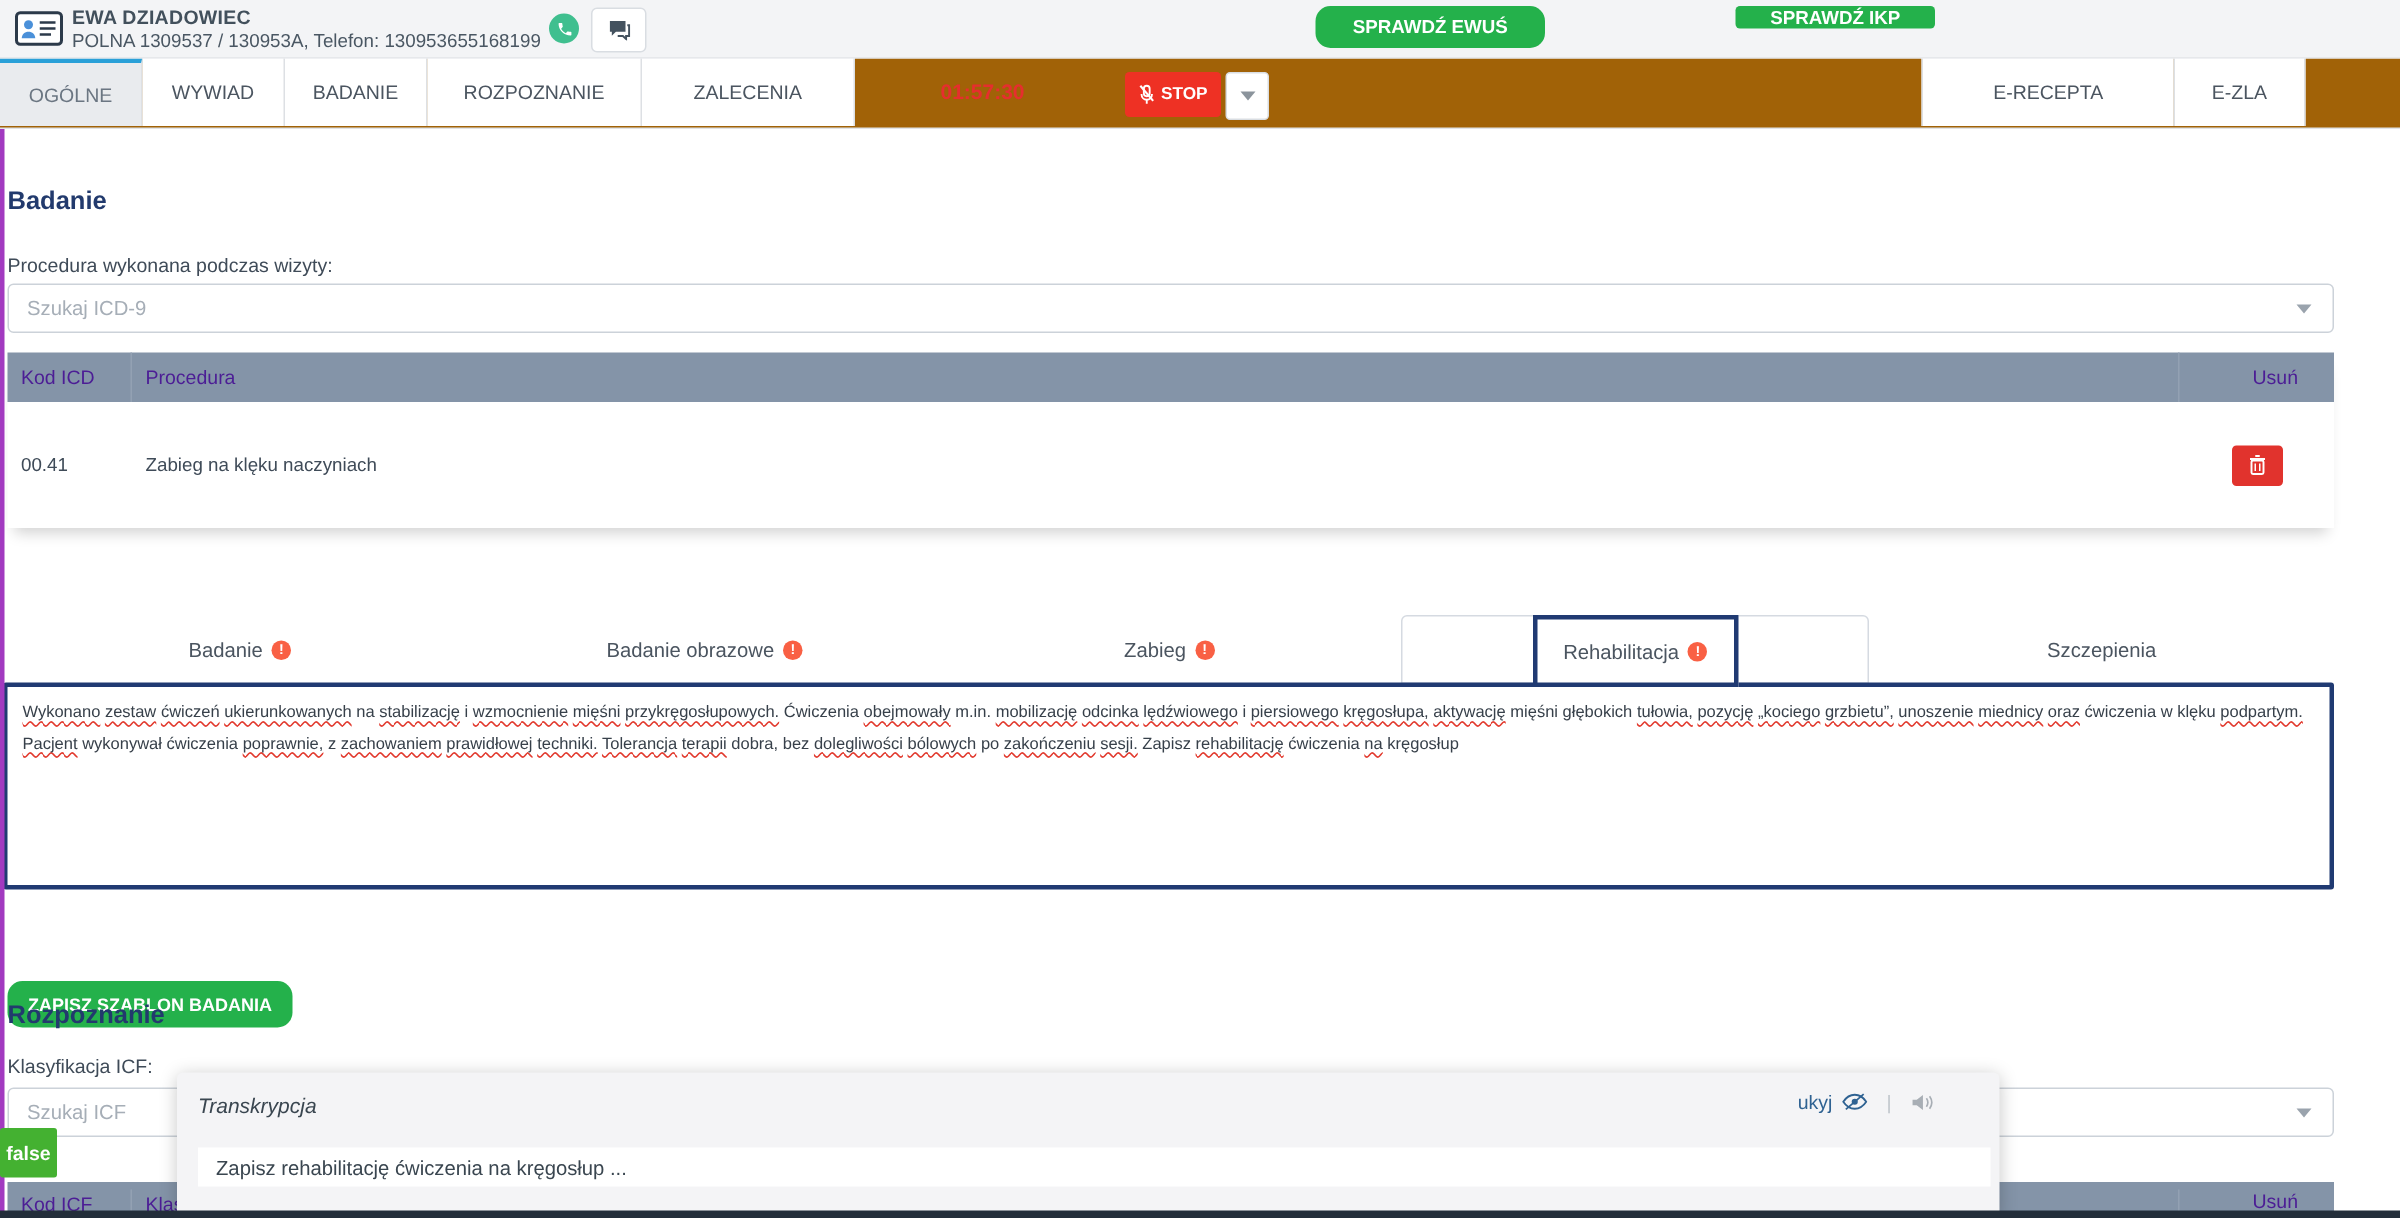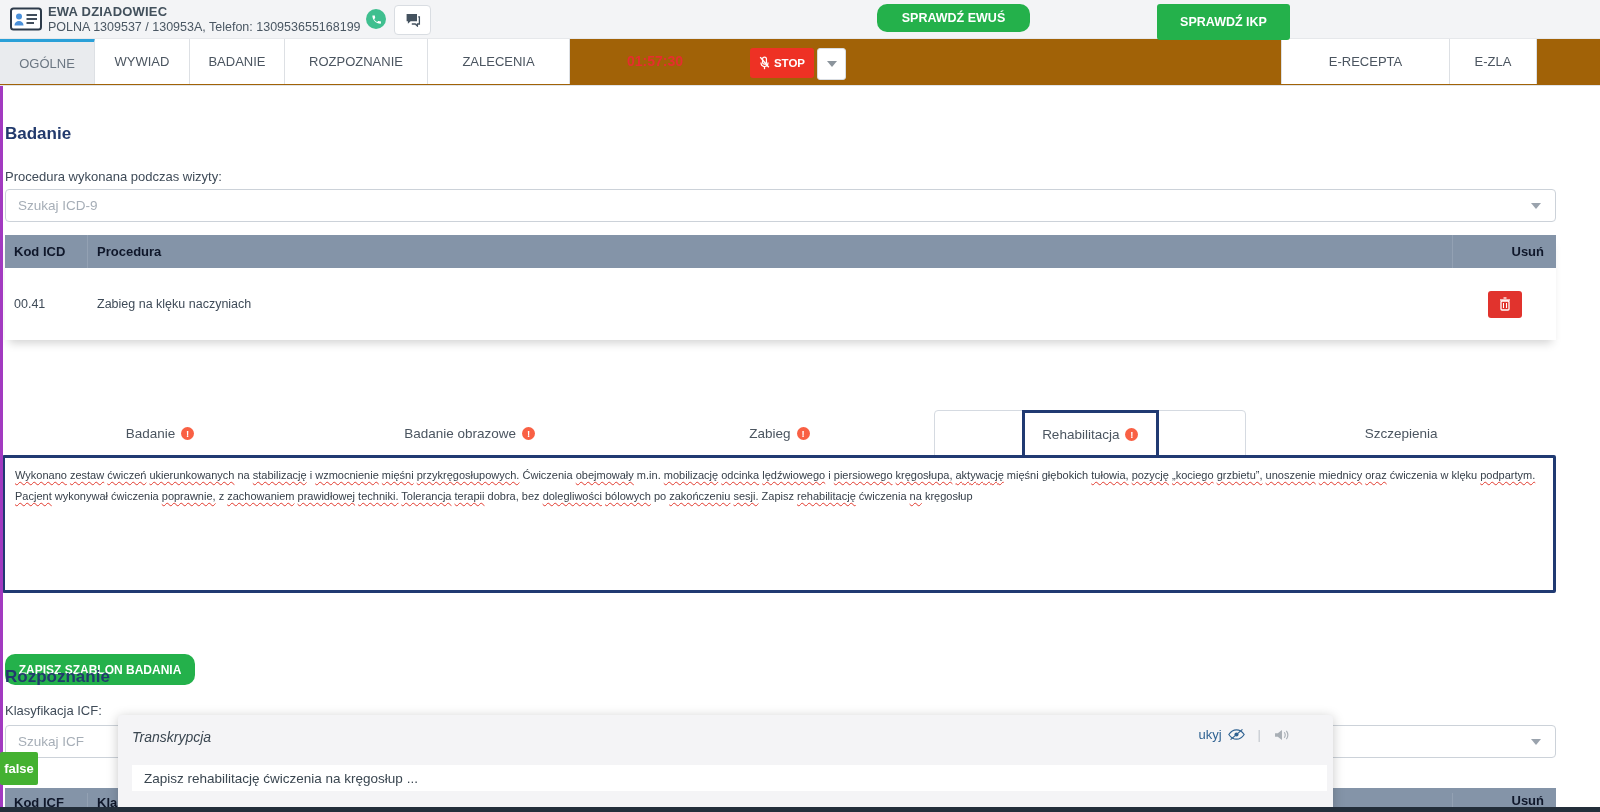--- a/index.html
+++ b/index.html
@@ -12,21 +12,21 @@
   .idcard{left:10px;top:7px;width:32px;height:24px;}
   .pat-name{left:48px;top:4px;font-size:13px;font-weight:bold;color:#42505c;letter-spacing:.2px;}
   .pat-details{left:48px;top:20px;font-size:12.5px;color:#4a5763;}
   .phone-ic{left:366px;top:9px;width:20px;height:20px;border-radius:50%;background:#3fbf8f;
             display:flex;align-items:center;justify-content:center;}
   .chat-btn{left:394px;top:5px;width:35px;height:28px;background:#fff;border:1px solid #d9dde2;
             border-radius:4px;display:flex;align-items:center;justify-content:center;cursor:pointer;}
   .btn-green{background:#24b14b;color:#fff;border:none;border-radius:3px;font-weight:bold;
              font-family:"Liberation Sans",sans-serif;cursor:pointer;display:flex;align-items:center;justify-content:center;}
   .ewus-btn{left:877px;top:4px;width:153px;height:28px;font-size:12.5px;border-radius:10px;}
-  .ikp-btn{left:1157px;top:4px;width:133px;height:36px;font-size:12.5px;}
+  .ikp-btn{left:1157px;top:4px;width:133px;height:15px;font-size:12.5px;}
 
   
   .tabbar{left:0;top:38px;width:1600px;height:47px;background:#a16207;border-bottom:1px solid #e1e4e8;z-index:10;}
   .mtab{position:absolute;top:0;height:46px;display:flex;align-items:center;justify-content:center;
         font-size:13px;color:#4b5560;border-right:1px solid #dde0e4;box-sizing:border-box;background:#fff;cursor:pointer;}
   .mtab.active{background:#e9ebee;border-top:4px solid #2aa0d8;color:#6b7682;}
   .t-ogolne{left:0;width:95px;}
   .t-wywiad{left:95px;width:95px;}
   .t-badanie{left:190px;width:95px;}
   .t-rozpoznanie{left:285px;width:143px;}
@@ -53,25 +53,25 @@
   .inp-wrap{box-sizing:border-box;background:#fff;border:1px solid #ccd2d9;border-radius:4px;display:flex;align-items:center;}
   .icd9-wrap{left:5px;top:189px;width:1551px;height:33px;}
   .inp{flex:1;border:none;outline:none;background:transparent;font-size:13.5px;color:#3f4b58;padding:0 12px;
        font-family:"Liberation Sans",sans-serif;}
   .inp::placeholder{color:#a6aeb7;}
   .inp-caret{margin-right:14px;width:0;height:0;border-left:5px solid transparent;border-right:5px solid transparent;
              border-top:6px solid #9aa3ad;}
 
   
   .icd-table{left:5px;top:235px;width:1551px;box-shadow:0 7px 9px -4px rgba(0,0,0,.18);}
-  .tbl-head{display:flex;height:33px;background:#8494a8;color:#0f172a;font-size:13px;align-items:center;font-weight:bold;}
+  .tbl-head{display:flex;height:33px;background:#8494a8;color:#4c1d95;font-size:13px;align-items:center;}
   .tbl-head .c1{width:83px;padding-left:9px;border-right:1px solid #93a1b3;box-sizing:border-box;height:100%;display:flex;align-items:center;}
   .tbl-head .c2{flex:1;padding-left:9px;height:100%;display:flex;align-items:center;border-right:1px solid #93a1b3;box-sizing:border-box;}
-  .tbl-head .c3{width:103px;display:flex;align-items:center;justify-content:flex-end;padding-right:12px;box-sizing:border-box;}
-  .tbl-row{display:flex;height:72px;background:#fff;font-size:12.5px;align-items:center;}
+  .tbl-head .c3{width:103px;display:flex;align-items:center;justify-content:flex-end;padding-right:24px;box-sizing:border-box;}
+  .tbl-row{display:flex;height:84px;background:#fff;font-size:12.5px;align-items:center;}
   .tbl-row .c1{width:83px;padding-left:9px;box-sizing:border-box;}
   .tbl-row .c2{flex:1;padding-left:9px;box-sizing:border-box;}
   .tbl-row .c3{width:103px;display:flex;align-items:center;justify-content:center;}
   .trash-btn{width:34px;height:27px;background:#e1332d;border:none;border-radius:3px;display:flex;
              align-items:center;justify-content:center;cursor:pointer;}
 
   
   .exam-tabs{left:5px;top:410px;width:1551px;height:46px;display:flex;}
   .etab{flex:1;display:flex;align-items:center;justify-content:center;gap:6px;font-size:13.5px;color:#4b5560;cursor:pointer;}
   .etab-boxed{border:1px solid #d5dae1;border-radius:4px 4px 0 0;background:#fff;box-sizing:border-box;}

